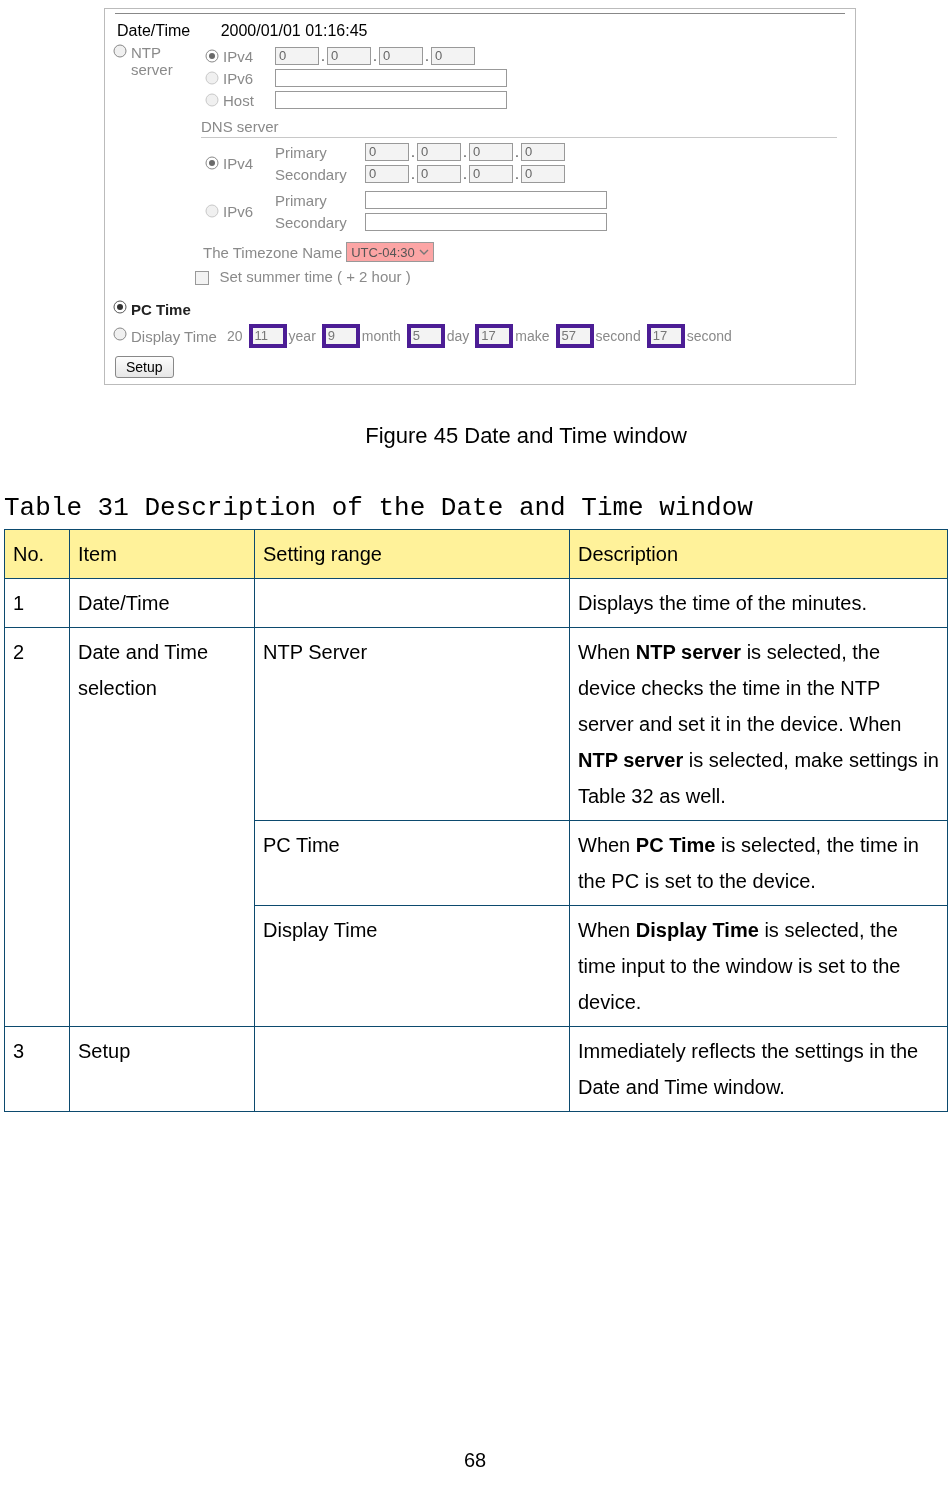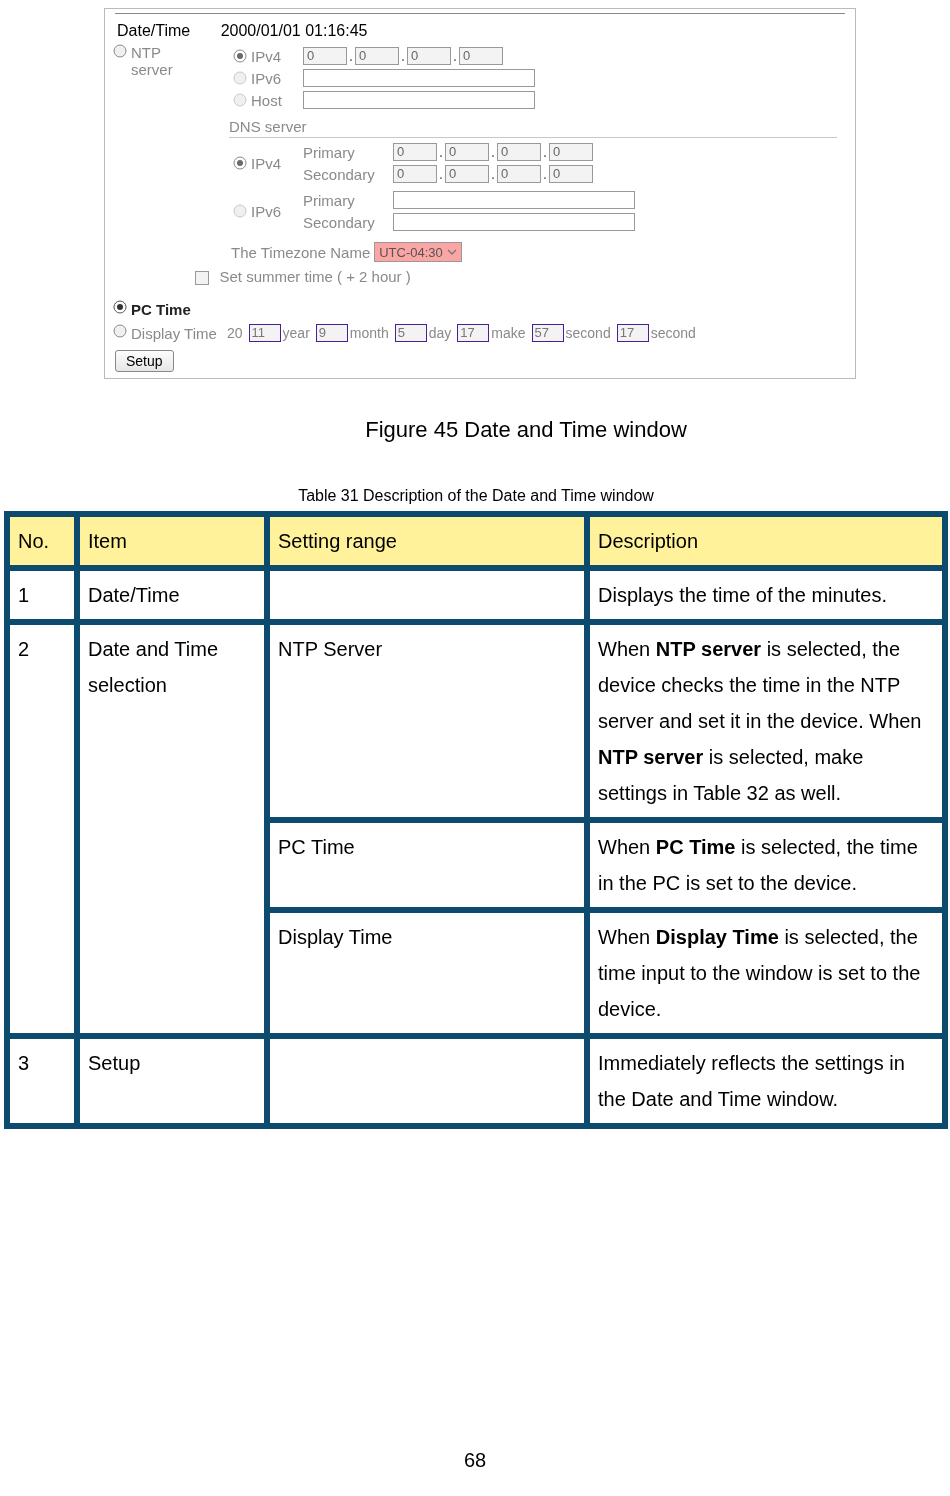--- a/index.html
+++ b/index.html
@@ -52,36 +52,36 @@
   .dns-indent{margin-left:24px;}
   .tz-select{
     display:inline-flex;align-items:center;border:1px solid #999;background:#fca5a5;
     height:18px;font-size:13px;padding:0 4px;margin-left:4px;color:#555;
   }
   .tz-select svg{margin-left:4px;}
   .checkbox{
     display:inline-block;width:12px;height:12px;border:1px solid #999;background:#f3f3f3;margin-right:6px;vertical-align:middle;
   }
   .disp-field{
-    display:inline-block;border:1px solid #4c1d95;background:#f3f3f3;
+    display:inline-block;border:4px solid #4c1d95;background:#f3f3f3;
     width:26px;height:16px;line-height:16px;font-size:13px;padding:0 2px;color:#777;margin:0 2px;
   }
   .disp-lbl{font-size:14px;color:#8a8a8a;margin-right:4px;font-family:"MS PGothic",Arial,sans-serif;}
   .setup-btn{
     display:inline-block;border:1px solid #888;background:linear-gradient(#fdfdfd,#e6e6e6);
     border-radius:3px;padding:2px 10px;font-size:14px;margin:6px 0 0 10px;
     font-family:"MS PGothic",Arial,sans-serif;
   }
   .fig-caption{text-align:center;font-size:22px;margin:0 0 44px 0;}
-  .tbl-caption{text-align:center;font-size:16px;margin:0 0 6px 0;}
+  .tbl-caption{font-size:26px;margin:0 0 6px 0;font-family:Liberation Mono, monospace;}
   table.desc{
     border-collapse:collapse;width:100%;font-size:20px;
   }
   table.desc th, table.desc td{
-    border:6px solid #0c4a6e;padding:6px 8px;text-align:left;vertical-align:top;
+    border:1px solid #0c4a6e;padding:6px 8px;text-align:left;vertical-align:top;
     line-height:1.8;
   }
   table.desc th{background:#FFF29A;font-weight:normal;}
   table.desc td .b{font-weight:bold;}
   .page-num{
     position:absolute;bottom:24px;left:0;width:950px;text-align:center;font-size:20px;
   }
   .radio-svg{width:14px;height:14px;}
   .ntp-row{display:flex;align-items:flex-start;}
   .ntp-label-col{width:70px;}
@@ -112,21 +112,21 @@
     <div class="content-area">
       
       <div class="ntp-row">
         <span class="main-radio">
           <svg class="radio-svg" viewBox="0 0 14 14">
               <circle cx="7" cy="7" r="6" fill="#f0f0f0" stroke="#888"></circle>
             </svg>
         </span>
         <span class="lbl gray ntp-label-col">NTP server</span>
 
-        <div style="flex:1;margin-left:28px;">
+        <div style="flex:1;">
 
           <div class="sub-row">
             <span class="sub-radio-col">
               <svg class="radio-svg" viewBox="0 0 14 14">
                   <circle cx="7" cy="7" r="6" fill="#fff" stroke="#888"></circle>
                   <circle cx="7" cy="7" r="3" fill="#6a6a6a"></circle>
                 </svg>
             </span>
             <span class="lbl gray sub-label">IPv4</span>
             <span class="ip-field">0</span>

